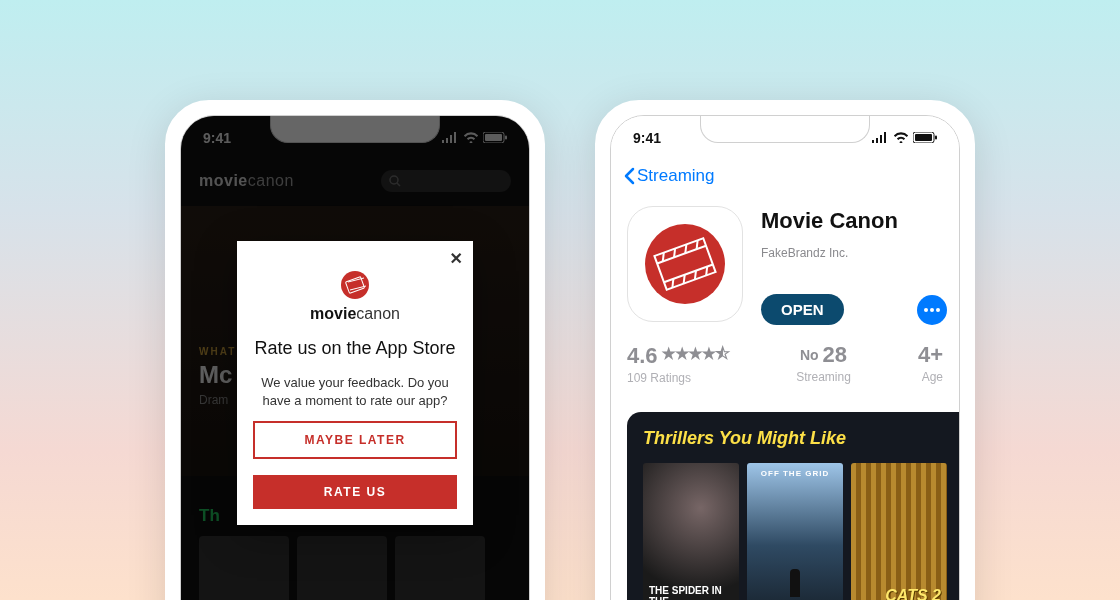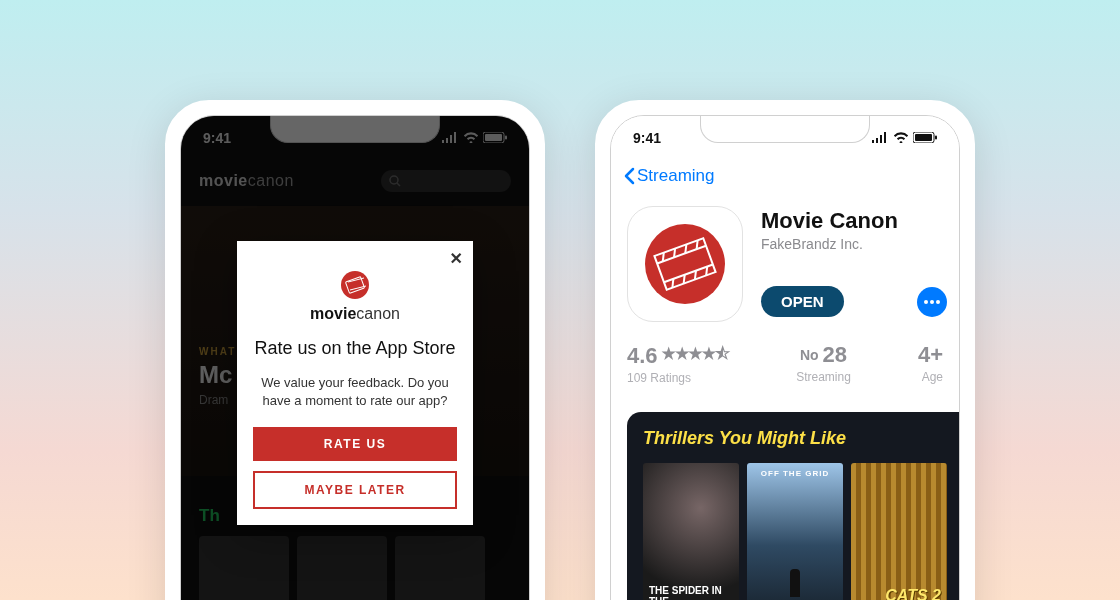--- a/index.html
+++ b/index.html
@@ -162,21 +162,21 @@
   }
   .app-icon {
     width: 116px; height: 116px;
     border-radius: 26px;
     border: 1px solid #e2e2e2;
     background: #fff;
     display: flex; align-items: center; justify-content: center;
   }
   .app-meta { flex: 1; padding-top: 2px; }
   .app-title { font-size: 22px; font-weight: 700; color:#111; }
-  .app-pub { font-size: 14px; color:#8a8a8e; margin-top: 2px; }
+  .app-pub { font-size: 12px; color:#8a8a8e; margin-top: 12px; }
   .open-row { display:flex; align-items:center; justify-content:space-between; margin-top: 34px; }
   .open-btn {
     background:#0c4a6e; color:#fff; border:none;
     font-size:15px; font-weight:700;
     padding: 7px 20px; border-radius: 16px;
     cursor:pointer;
   }
   .more-btn {
     width: 30px; height: 30px; border-radius: 50%;
     background:#007aff; color:#fff;
@@ -280,22 +280,22 @@
         <svg width="28" height="28" viewBox="0 0 28 28">
             <circle cx="14" cy="14" r="14" fill="#c62f2a"></circle>
             <rect x="6" y="8" width="16" height="12" rx="1" fill="#c62f2a" stroke="#fff" stroke-width="1" transform="rotate(-20 14 14)"></rect>
             <line x1="7" y1="11" x2="23" y2="7" stroke="#fff" stroke-width="1"></line>
             <line x1="9" y1="19" x2="25" y2="15" stroke="#fff" stroke-width="1"></line>
           </svg>
       </div>
       <div class="modal-brand"><b>movie</b><span>canon</span></div>
       <div class="modal-title">Rate us on the App Store</div>
       <div class="modal-body">We value your feedback. Do you have a moment to rate our app?</div>
+      <button class="btn btn-secondary">MAYBE LATER</button>
       <button class="btn btn-primary">RATE US</button>
-      <button class="btn btn-secondary">MAYBE LATER</button>
     </div>
     <div class="notch"></div>
   </div>
 </div>
 
 <div class="phone phone-right">
   <div class="phone-inner">
     <div class="store">
       <div class="status-bar light">
         <span>9:41</span>

